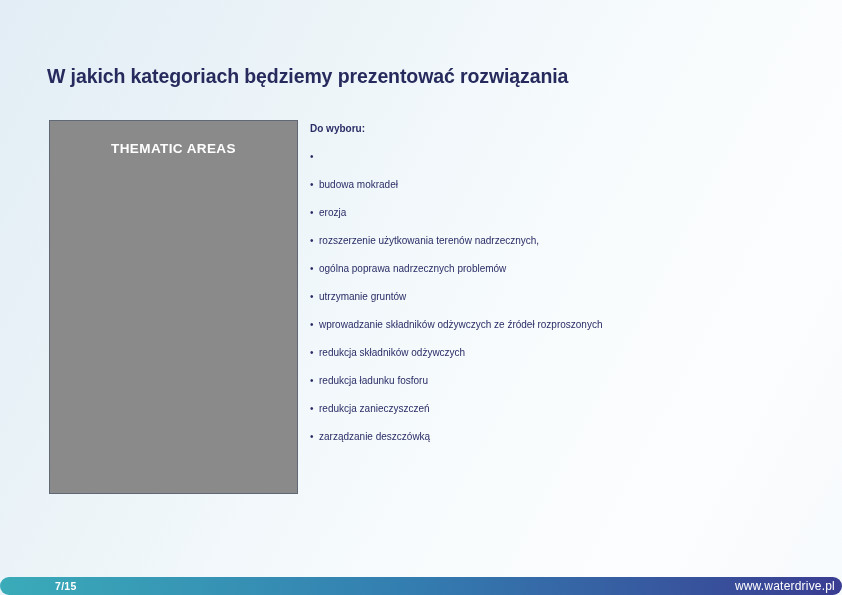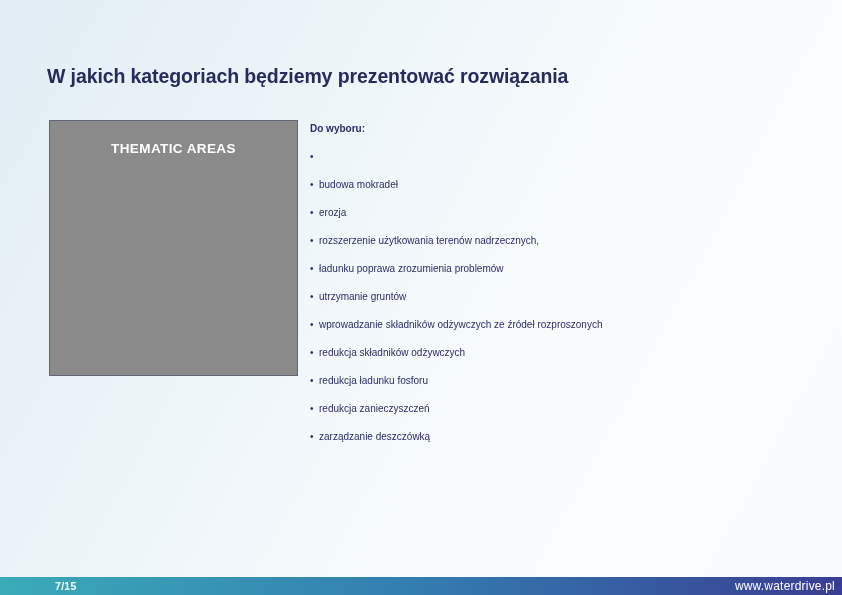--- a/index.html
+++ b/index.html
@@ -30,21 +30,21 @@
     color: var(--title, #262a5c);
     white-space: nowrap;
     margin-top: 16px;
   }
 
   .thematic-box {
     position: absolute;
     left: 49px;
     top: 120px;
     width: 249px;
-    height: 256px;
+    height: 374px;
     background: var(--box-fill, #8a8a8a);
     border: 1px solid var(--box-border, #606876);
     text-align: center;
     padding-top: 20px;
   }
 
   .thematic-label {
     color: #ffffff;
     font-size: 13.5px;
     font-weight: bold;
@@ -89,20 +89,21 @@
     background: linear-gradient(90deg,
       var(--footer-left, #3aabb9) 0%,
       var(--footer-mid, #337cb0) 50%,
       var(--footer-right, #3a3d92) 100%);
     display: flex;
     align-items: center;
     justify-content: space-between;
     padding-left: 55px;
     padding-right: 7px;
     color: #ffffff;
+    border-radius: 9px;
   }
 
   .footer-page {
     font-size: 10.5px;
     font-weight: bold;
     letter-spacing: 0.3px;
   }
 
   .footer-site {
     font-size: 12px;
@@ -135,21 +136,21 @@
     <div class="li">
       <span class="bullet">•</span>
       <span>erozja</span>
     </div>
     <div class="li">
       <span class="bullet">•</span>
       <span>rozszerzenie użytkowania terenów nadrzecznych,</span>
     </div>
     <div class="li">
       <span class="bullet">•</span>
-      <span>ładunku poprawa zrozumienia problemów</span>
+      <span>ogólna poprawa nadrzecznych problemów</span>
     </div>
     <div class="li">
       <span class="bullet">•</span>
       <span>utrzymanie gruntów</span>
     </div>
     <div class="li">
       <span class="bullet">•</span>
       <span>wprowadzanie składników odżywczych ze źródeł rozproszonych</span>
     </div>
     <div class="li">

